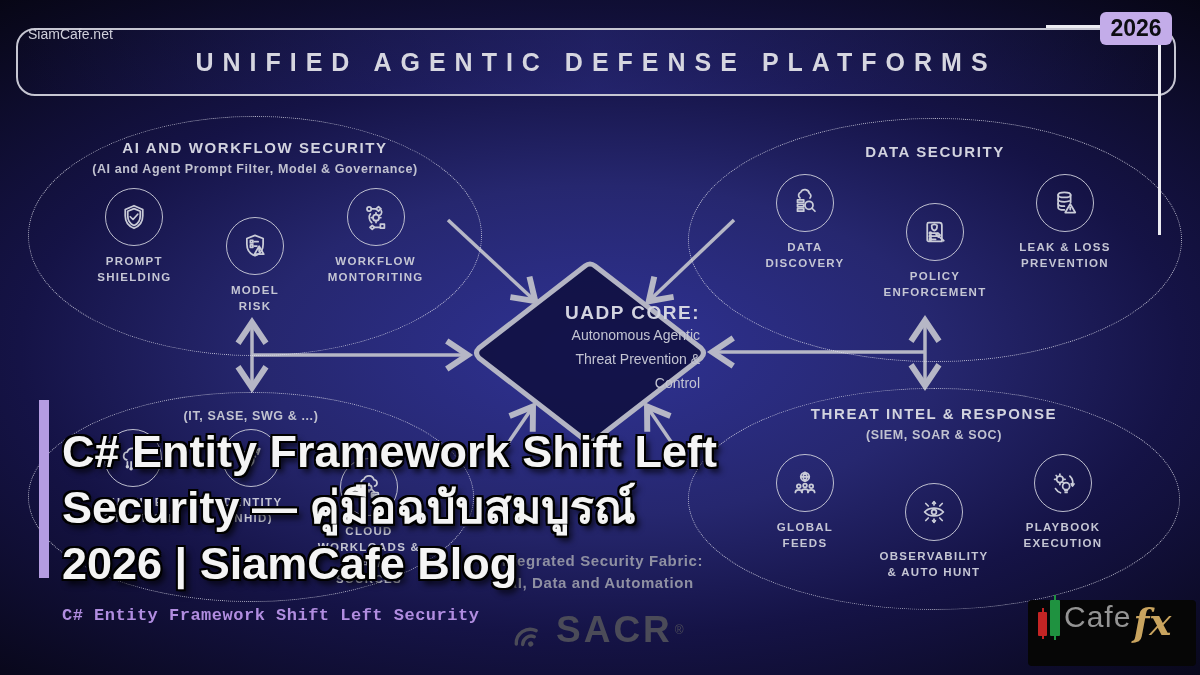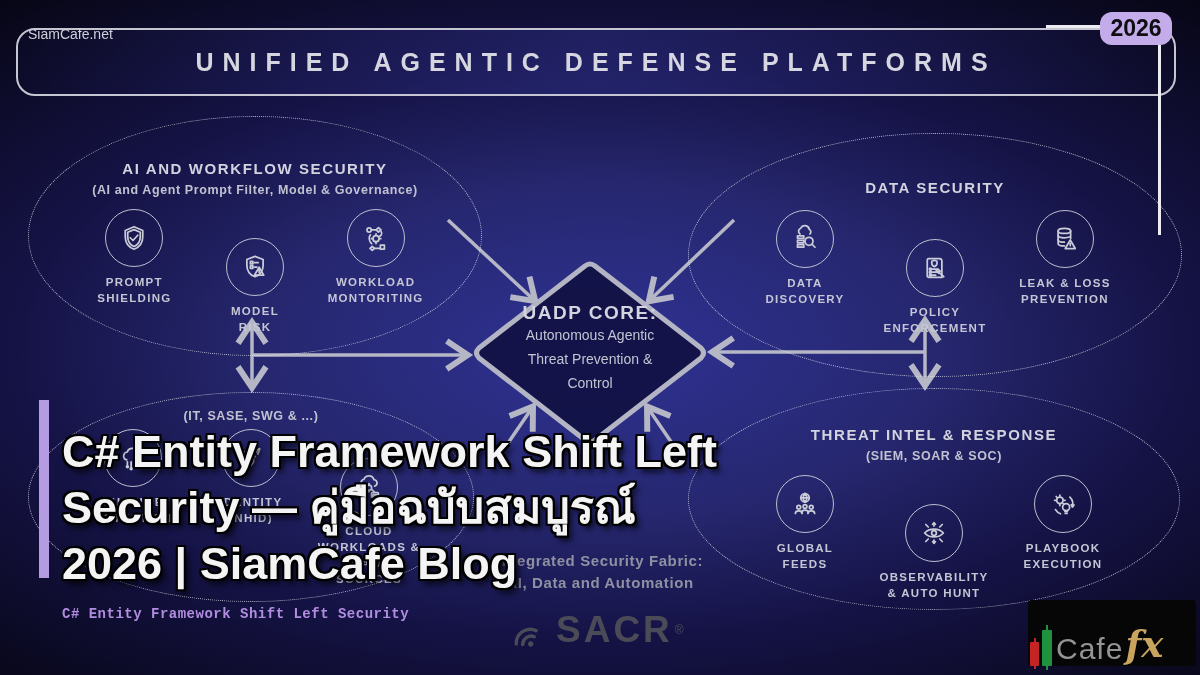--- a/index.html
+++ b/index.html
@@ -10,72 +10,72 @@
     background:
       radial-gradient(ellipse 78% 68% at 50% 52%, #2f3294 0%, #26276f 36%, #151346 62%, #070615 100%);}
   
   .banner{position:absolute;left:16px;top:28px;width:1156px;height:64px;
     border:2px solid #c6c6d2;border-radius:19px;
     background:linear-gradient(90deg, rgba(18,16,58,0.15), rgba(52,54,150,0.40) 50%, rgba(18,16,58,0.15));
     display:flex;align-items:center;justify-content:center;}
   .banner-title{color:#d6d6e0;font-size:25px;font-weight:bold;letter-spacing:9px;}
   .watermark{position:absolute;left:28px;top:26px;color:#cfcfda;font-size:14px;z-index:6;}
   .badge{position:absolute;left:1100px;top:12px;width:72px;height:33px;background:#c3ace9;
-    border-radius:12px;display:flex;align-items:center;justify-content:center;
+    border-radius:6px;display:flex;align-items:center;justify-content:center;
     color:#0d0d12;font-size:23px;font-weight:bold;z-index:7;}
   .badge-hline{position:absolute;left:1046px;top:25px;width:54px;height:3px;background:#ececf2;z-index:6;}
   .badge-vline{position:absolute;left:1158px;top:45px;width:3px;height:190px;background:#ececf2;z-index:2;}
   
   .quad{position:absolute;border:1.6px dotted rgba(233,233,243,0.75);border-radius:50%;
     display:flex;flex-direction:column;align-items:center;z-index:3;}
   .quad.tl{left:28px;top:116px;width:452px;height:216px;padding-top:22px;}
-  .quad.tr{left:688px;top:133px;width:492px;height:218px;padding-top:24px;}
+  .quad.tr{left:688px;top:118px;width:492px;height:218px;padding-top:24px;}
   .quad.bl{left:28px;top:392px;width:444px;height:196px;padding-top:12px;}
   .quad.br{left:688px;top:388px;width:490px;height:204px;padding-top:16px;}
-  .q-title{color:#d2d3df;font-size:15px;font-weight:bold;letter-spacing:1.6px;text-align:center;white-space:pre-line;line-height:1.25;margin-top:21px;}
+  .q-title{color:#d2d3df;font-size:15px;font-weight:bold;letter-spacing:1.6px;text-align:center;white-space:pre-line;line-height:1.25;}
   .q-sub{color:#c1c2d0;font-size:12.5px;font-weight:bold;letter-spacing:.6px;margin-top:4px;text-align:center;}
   .items{width:100%;display:flex;justify-content:space-between;box-sizing:border-box;margin-top:12px;}
   .quad.tl .items,.quad.bl .items{padding:0 45px;}
   .quad.tr .items,.quad.br .items{padding:0 55px;}
   .quad.bl .items{margin-top:6px;}
   .item{width:122px;display:flex;flex-direction:column;align-items:center;}
   .item.mid{transform:translateY(29px);}
   .icon-circle{width:56px;height:56px;border:1.7px solid rgba(202,203,216,0.92);border-radius:50%;
     display:flex;align-items:center;justify-content:center;}
   .icon-circle svg{stroke:#caccd8;fill:none;stroke-width:1.4;stroke-linecap:round;stroke-linejoin:round;}
   .item-label{margin-top:7px;color:#c5c6d4;font-size:11.5px;font-weight:bold;letter-spacing:1.3px;
     text-align:center;white-space:pre-line;line-height:1.4;}
   
   .arrows{position:absolute;inset:0;z-index:2;pointer-events:none;}
-  .core-text{position:absolute;left:480px;top:302px;width:220px;text-align:center;z-index:3;}
+  .core-text{position:absolute;left:480px;top:302px;width:220px;text-align:right;z-index:3;}
   .core-title{color:#d3d4e0;font-size:19px;font-weight:bold;letter-spacing:1.5px;}
   .core-lines{margin-top:0;color:#c3c4d2;font-size:14px;line-height:1.7;white-space:pre-line;}
   
   .fabric{position:absolute;left:430px;top:550px;width:340px;text-align:center;z-index:4;
     color:#8f90a2;font-size:15px;font-weight:bold;letter-spacing:.6px;line-height:1.45;white-space:pre-line;}
   .sacr{position:absolute;left:498px;top:604px;display:flex;align-items:center;z-index:4;}
   .sacr-text{color:#4b4b58;font-size:37px;font-weight:600;letter-spacing:3px;margin-left:6px;}
   .sacr-r{color:#4b4b58;font-size:12px;vertical-align:22px;margin-left:2px;}
   .cafefx{position:absolute;left:1028px;top:600px;width:168px;height:66px;background:#060606;
-    border-radius:4px;display:flex;align-items:flex-end;z-index:4;padding-left:2px;box-sizing:border-box;}
+    border-radius:4px;display:flex;align-items:flex-start;z-index:4;padding-left:10px;box-sizing:border-box;}
   .candles{display:flex;align-items:flex-end;gap:3px;margin-right:4px;}
   .candle{position:relative;}
   .candle .wick{position:absolute;left:50%;transform:translateX(-50%);width:2px;background:inherit;}
   .cafe-text{color:#949494;font-size:30px;letter-spacing:1px;}
   .fx-text{font-family:"DejaVu Serif","Liberation Serif",serif;font-style:italic;font-weight:bold;
     color:#c9a45f;font-size:37px;margin-left:2px;}
   
   .accent-bar{position:absolute;left:39px;top:400px;width:10px;height:178px;background:#b49ce2;z-index:31;}
   .headline{position:absolute;left:62px;top:424px;width:760px;z-index:30;
     color:#f4f4f4;font-weight:bold;font-size:45px;line-height:56px;letter-spacing:0;
     text-shadow:-2px -2px 0 #000,2px -2px 0 #000,-2px 2px 0 #000,2px 2px 0 #000,
       0 -2px 0 #000,0 2px 0 #000,-2px 0 0 #000,2px 0 0 #000,4px 5px 6px rgba(0,0,0,.85);
     white-space:pre-line;}
   .headline-sub{position:absolute;left:62px;top:606px;z-index:30;color:#b18de0;
-    font-family:"Liberation Mono","DejaVu Sans Mono",monospace;font-size:14px;font-weight:bold;letter-spacing:.5px;}
+    font-family:"Liberation Mono","DejaVu Sans Mono",monospace;font-size:17px;font-weight:bold;letter-spacing:.5px;}
 </style>
 </head>
 <body>
 
 <div class="canvas">
 
   <div class="banner">
     <div class="banner-title">UNIFIED AGENTIC DEFENSE PLATFORMS</div>
   </div>
   <div class="watermark">SiamCafe.net</div>
@@ -150,21 +150,21 @@
             <line x1="12" y1="9.4" x2="12" y2="8.6"></line>
               <line x1="12" y1="15.6" x2="12" y2="16.4"></line>
             <line x1="9" y1="12.5" x2="8.2" y2="12.5"></line>
               <line x1="15" y1="12.5" x2="15.8" y2="12.5"></line>
             <path d="M7.5 9.5 C6 11.5 6.5 14.5 8.5 16.5"></path>
             <path d="M9 18.8 l1.8 1.5 l-1.8 1.5 l-1.8 -1.5 Z"></path>
             <rect x="15.5" y="17.6" width="3.2" height="3.2"></rect>
             <path d="M10.8 20.3 H15"></path>
           </svg>
         </div>
-        <div class="item-label">WORKLOAD
+        <div class="item-label">WORKFLOW
 MONTORITING</div>
       </div>
     </div>
   </div>
 
   <div class="quad tr">
     <div class="q-title">DATA SECURITY</div>
     <div class="items">
       <div class="item">
         <div class="icon-circle">

